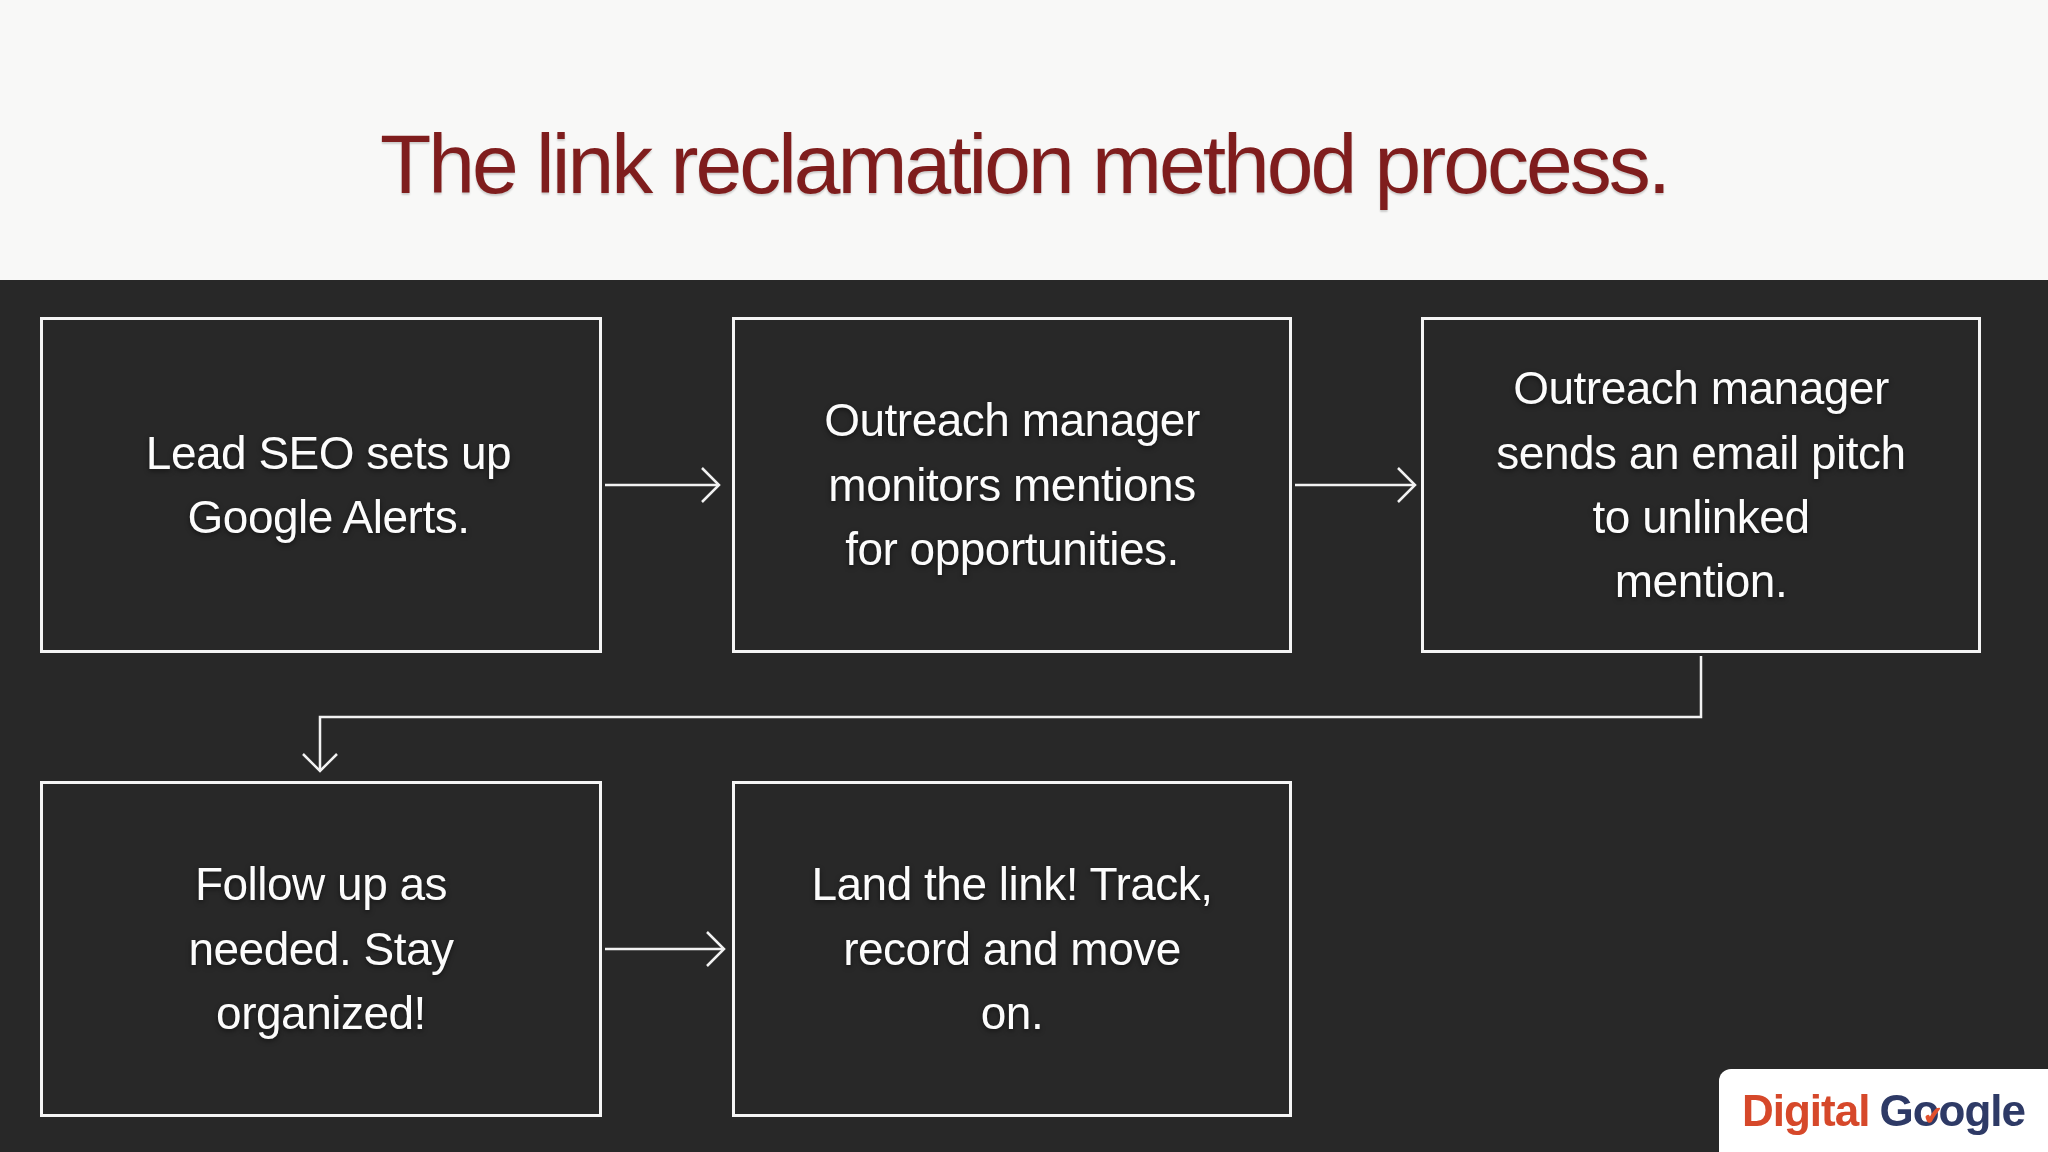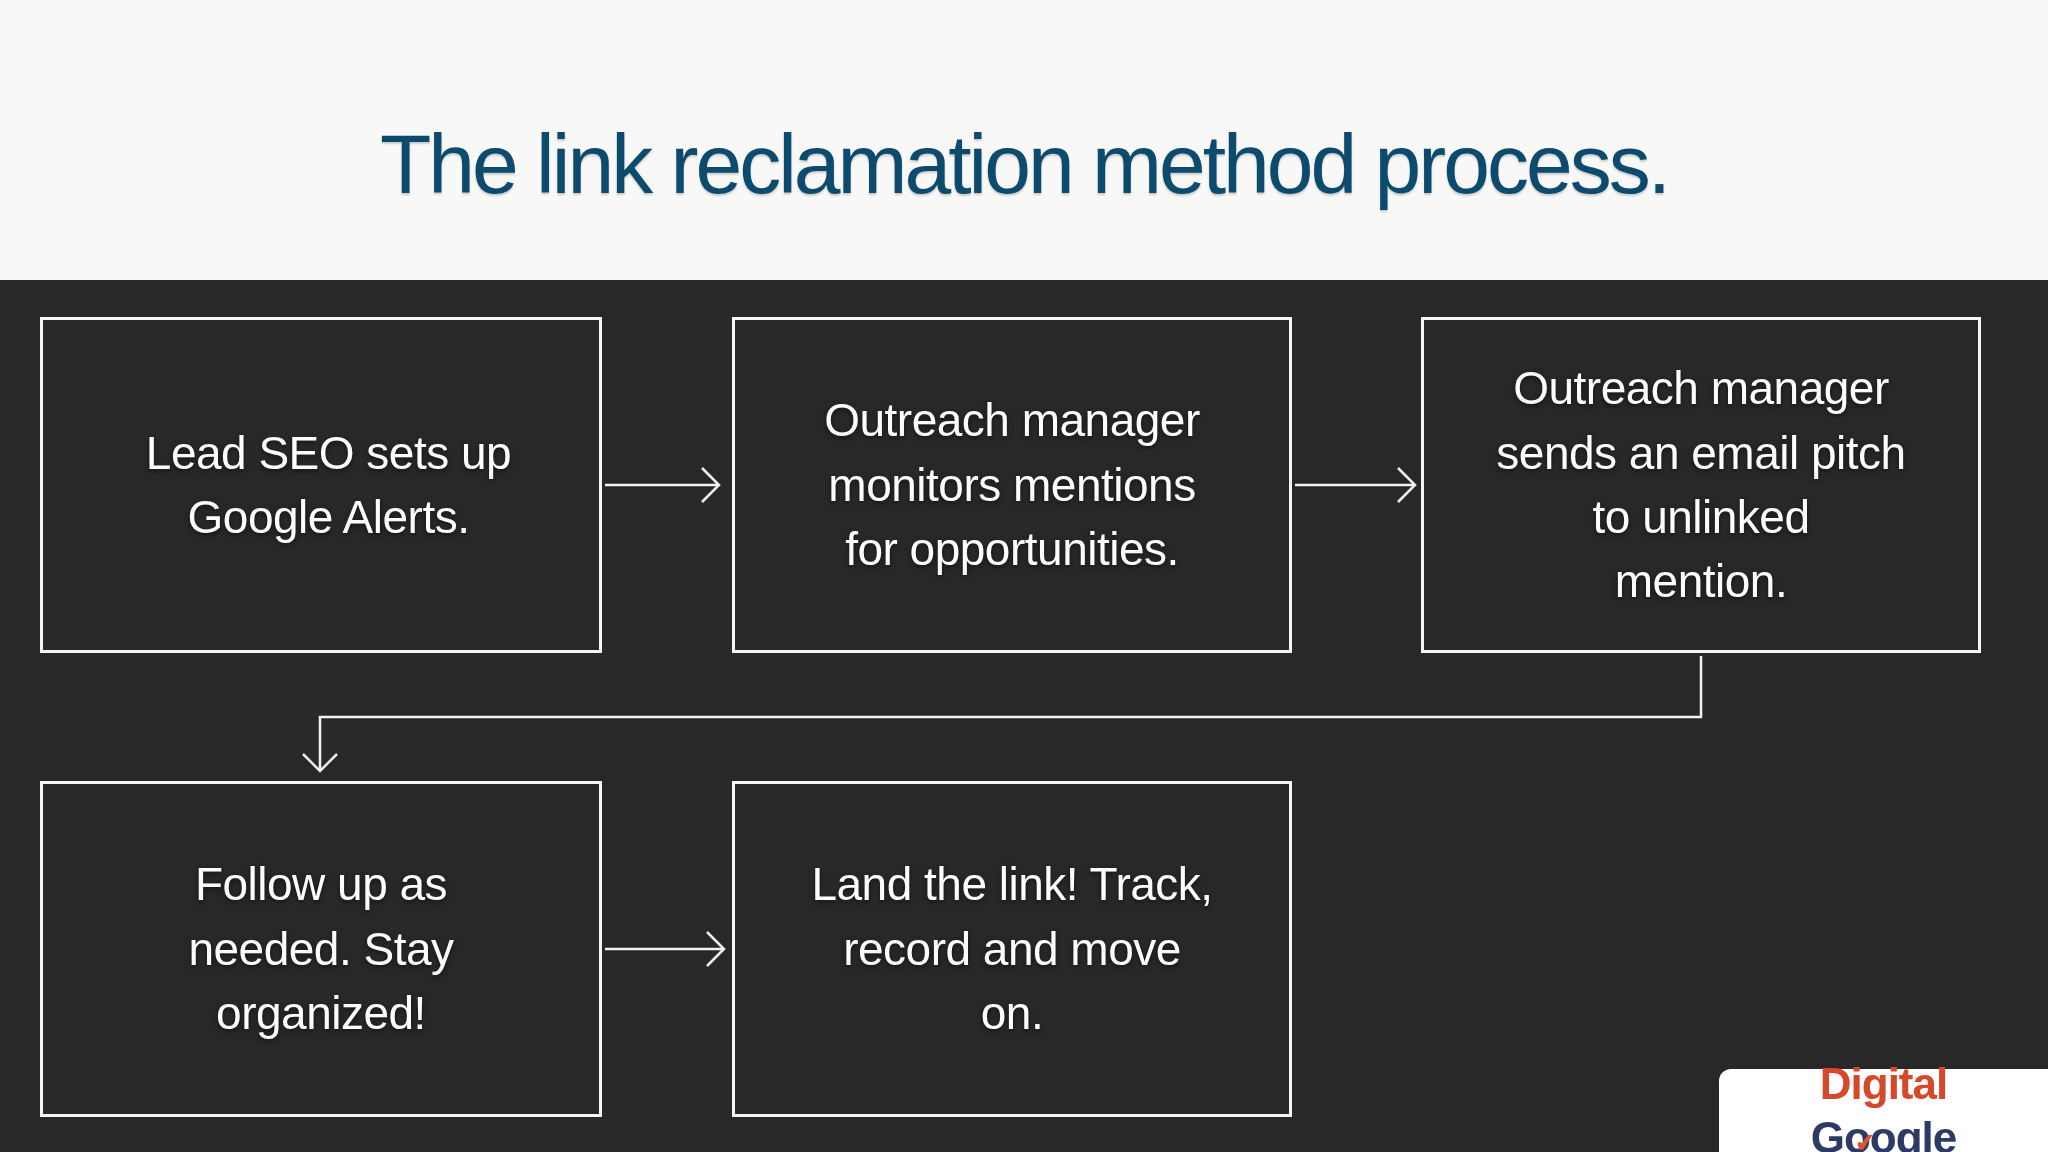--- a/index.html
+++ b/index.html
@@ -22,21 +22,21 @@
   .slide-title {
     position: absolute;
     left: 0; right: 0;
     top: 116px;
     margin: 0;
     text-align: center;
     font-size: 84px;
     font-weight: 400;
     letter-spacing: -3px;
     line-height: 1.15;
-    color: #0c4a6e;
+    color: #7f1d1d;
     text-shadow: 0 2px 2px rgba(0,0,0,0.18);
   }
 
   
   .flow-box {
     position: absolute;
     box-sizing: border-box;
     border: 3px solid #f5f5f5;
     background: transparent;
     display: flex;
@@ -76,21 +76,20 @@
   .logo-panel {
     position: absolute;
     left: 1719px; top: 1069px;
     width: 329px; height: 83px;
     background: #ffffff;
     border-radius: 12px 0 0 0;
     display: flex;
     align-items: center;
     justify-content: center;
     gap: 10px;
-    flex-direction: column;
   }
   .logo-panel .brand {
     font-size: 44px;
     font-weight: 700;
     letter-spacing: -1px;
     line-height: 1;
   }
   .brand-first  { color: #d6482a; }
   .brand-second { color: #2e3a66; position: relative; }
   .brand-second .check {

